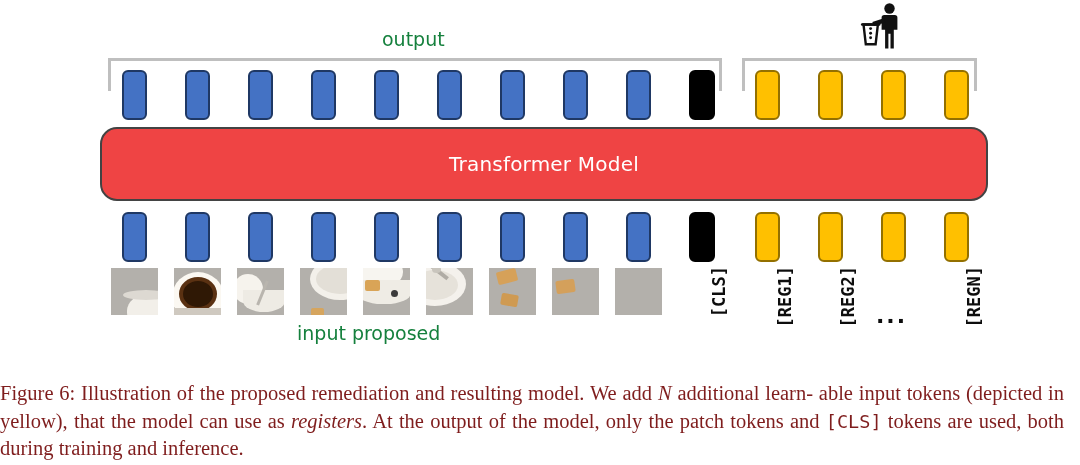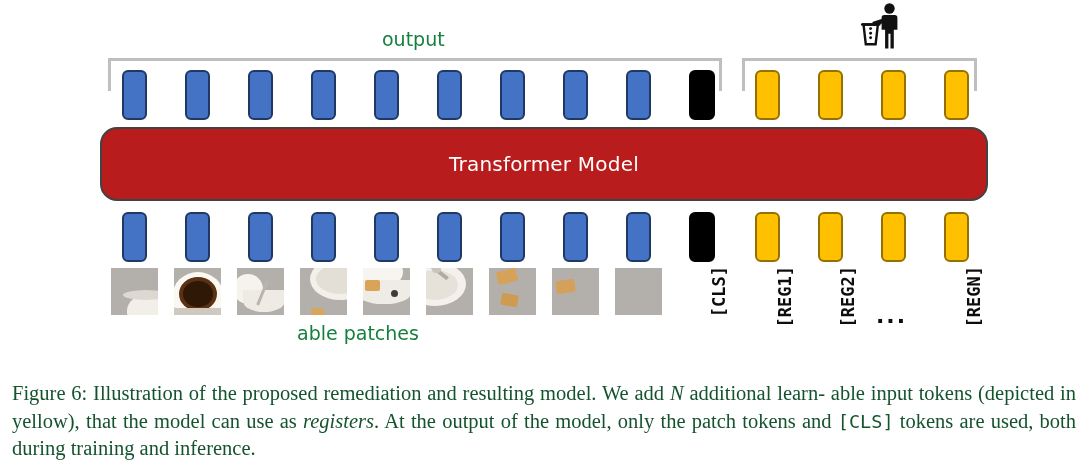--- a/index.html
+++ b/index.html
@@ -31,21 +31,21 @@
 
   
   .token{position:absolute;width:25px;height:50px;border-radius:6px;box-sizing:border-box;}
   .token.blue  {background:#4472c4;border:2.5px solid #1f3864;}
   .token.black {background:#000000;border:2.5px solid #000000;width:26px;}
   .token.yellow{background:#ffc000;border:2.5px solid #937000;}
 
   
   #transformer-model{
     position:absolute;left:100px;top:127px;width:888px;height:74px;
-    background:#b91c1c;border:2.5px solid #434343;border-radius:17px;
+    background:#ef4444;border:2.5px solid #434343;border-radius:17px;
     box-sizing:border-box;display:flex;align-items:center;justify-content:center;
   }
   #transformer-model .tf-label{
     color:#ffffff;font-size:20px;font-family:"DejaVu Sans",sans-serif;letter-spacing:.2px;
   }
 
   
   .patch{
     position:absolute;top:268px;width:47px;height:47px;
     background:#b3b0ab;overflow:hidden;
@@ -59,23 +59,23 @@
     font-size:17px;font-weight:bold;color:#0d0d0d;white-space:nowrap;
     transform-origin:left top;transform:rotate(-90deg) translateX(-100%);
   }
   .ellipsis{
     position:absolute;font-family:"DejaVu Sans",sans-serif;font-size:22px;
     font-weight:bold;color:#0d0d0d;letter-spacing:2px;
   }
 
   
   #caption{
-    position:absolute;left:12px;top:380px;width:1064px;
+    position:absolute;left:0;top:380px;width:1064px;
     font-family:"Liberation Serif","DejaVu Serif",serif;
-    font-size:20.5px;line-height:27.5px;color:#14532d;text-align:justify;
+    font-size:20.5px;line-height:27.5px;color:#7f1d1d;text-align:justify;
   }
   #caption .mono{font-family:"DejaVu Sans Mono",monospace;font-size:18.5px;}
   #caption .it{font-style:italic;}
   #caption .mathit{font-style:italic;font-family:"Liberation Serif",serif;}
 </style>
 </head>
 <body>
 
 <div id="figure">
 
@@ -172,21 +172,21 @@
   </div>
   <div class="patch" style="left:489px;">
     <i style="left:8px;top:2px;width:20px;height:13px;border-radius:2px;background:#d6a159;transform:rotate(-14deg);"></i>
     <i style="left:12px;top:26px;width:17px;height:12px;border-radius:2px;background:#cf9a52;transform:rotate(10deg);"></i>
   </div>
   <div class="patch" style="left:552px;">
     <i style="left:4px;top:12px;width:19px;height:13px;border-radius:2px;background:#d4a05b;transform:rotate(-8deg);"></i>
   </div>
   <div class="patch" style="left:615px;"></div>
 
-  <div class="plainlabel" style="left:297px;top:322px;">able patches</div>
+  <div class="plainlabel" style="left:297px;top:322px;">input proposed</div>
 
   <div class="vlabel" style="left:709px;">[CLS]</div>
   <div class="vlabel" style="left:775px;">[REG1]</div>
   <div class="vlabel" style="left:838px;">[REG2]</div>
   <div class="ellipsis" style="left:876px;top:303px;">...</div>
   <div class="vlabel" style="left:964px;">[REGN]</div>
 
 </div>
 
 <div id="caption">

